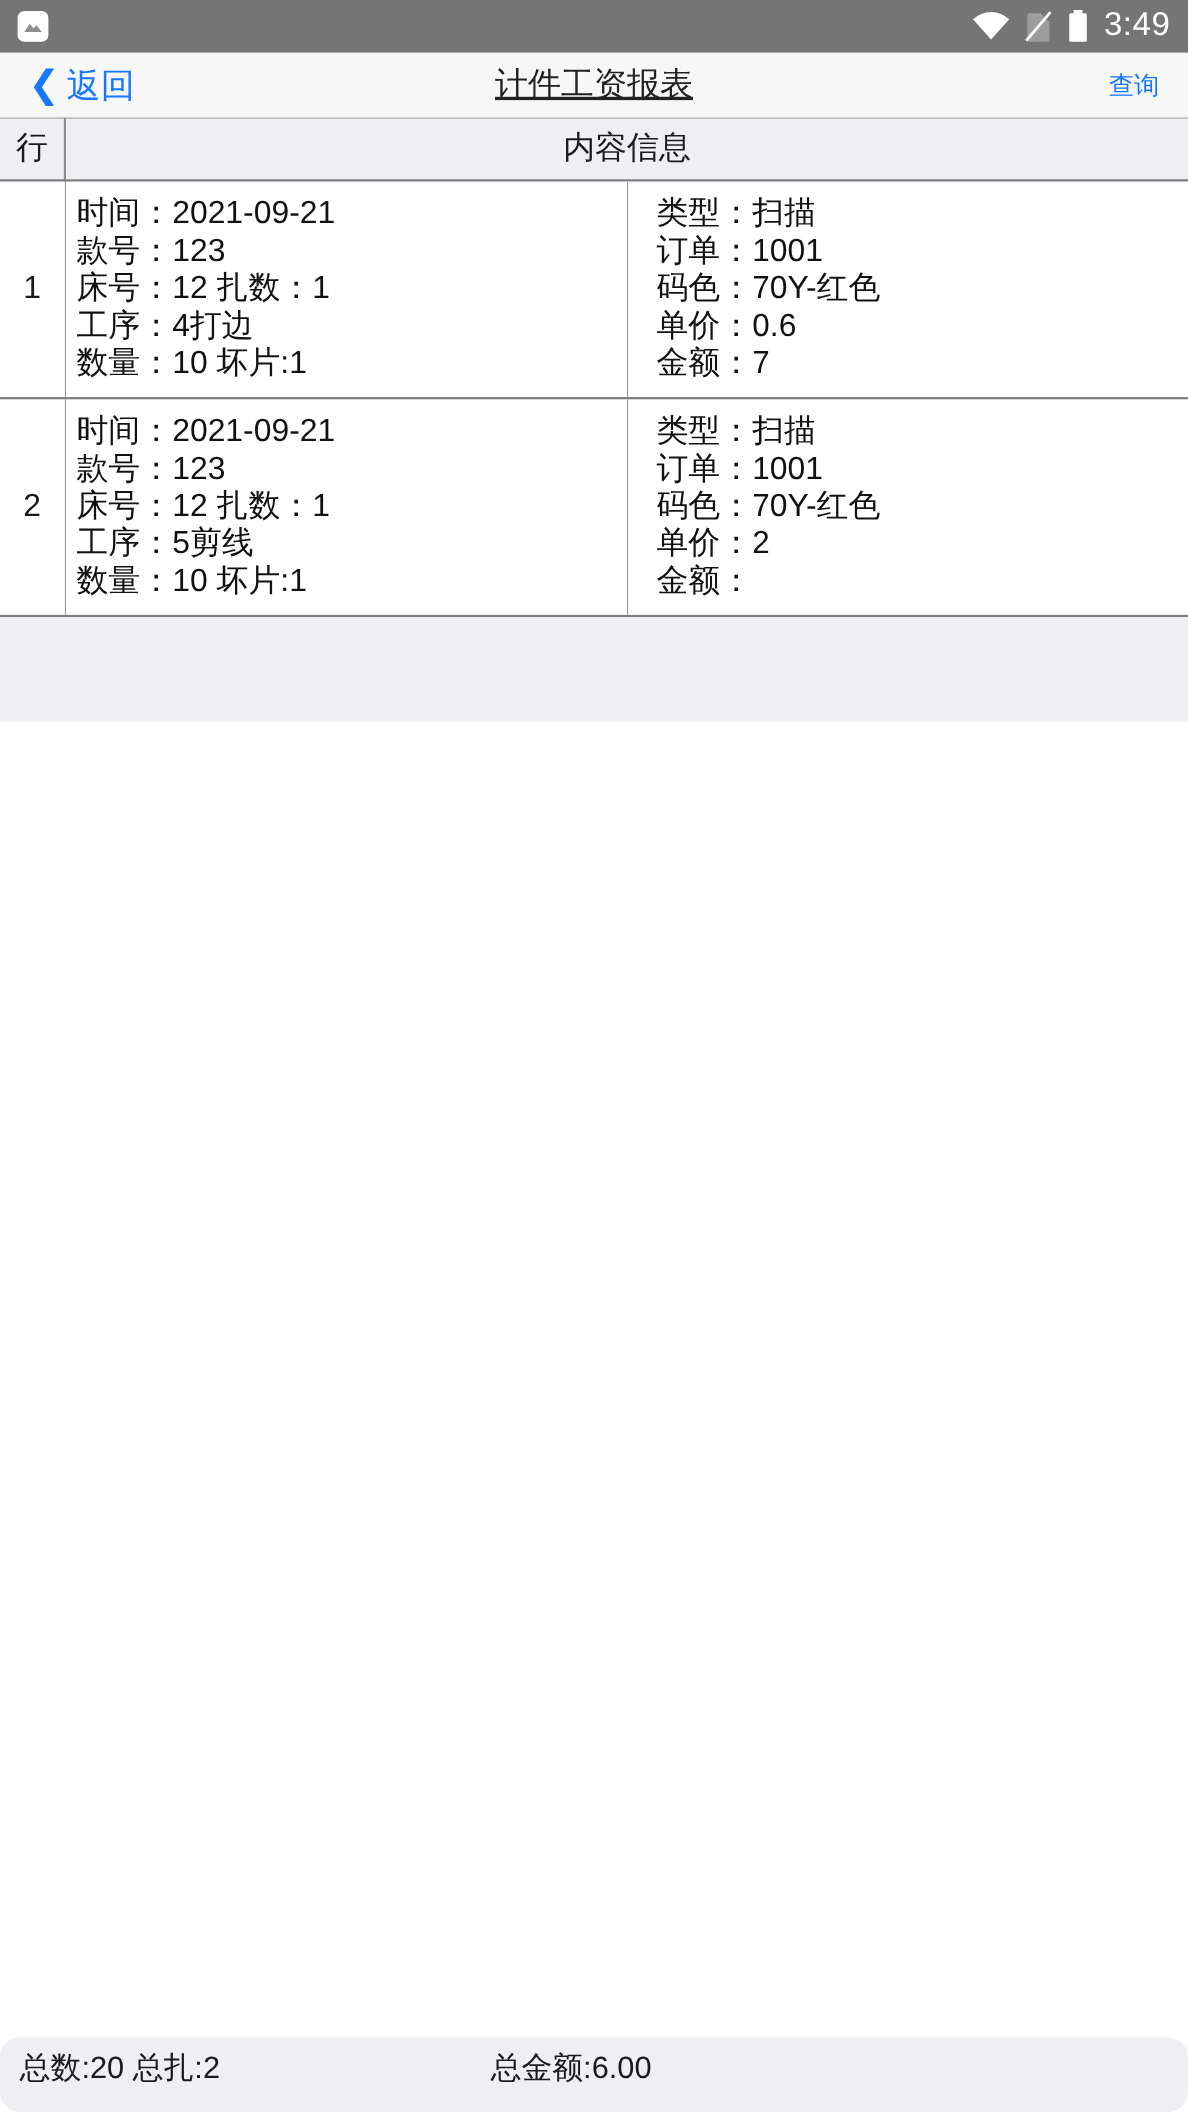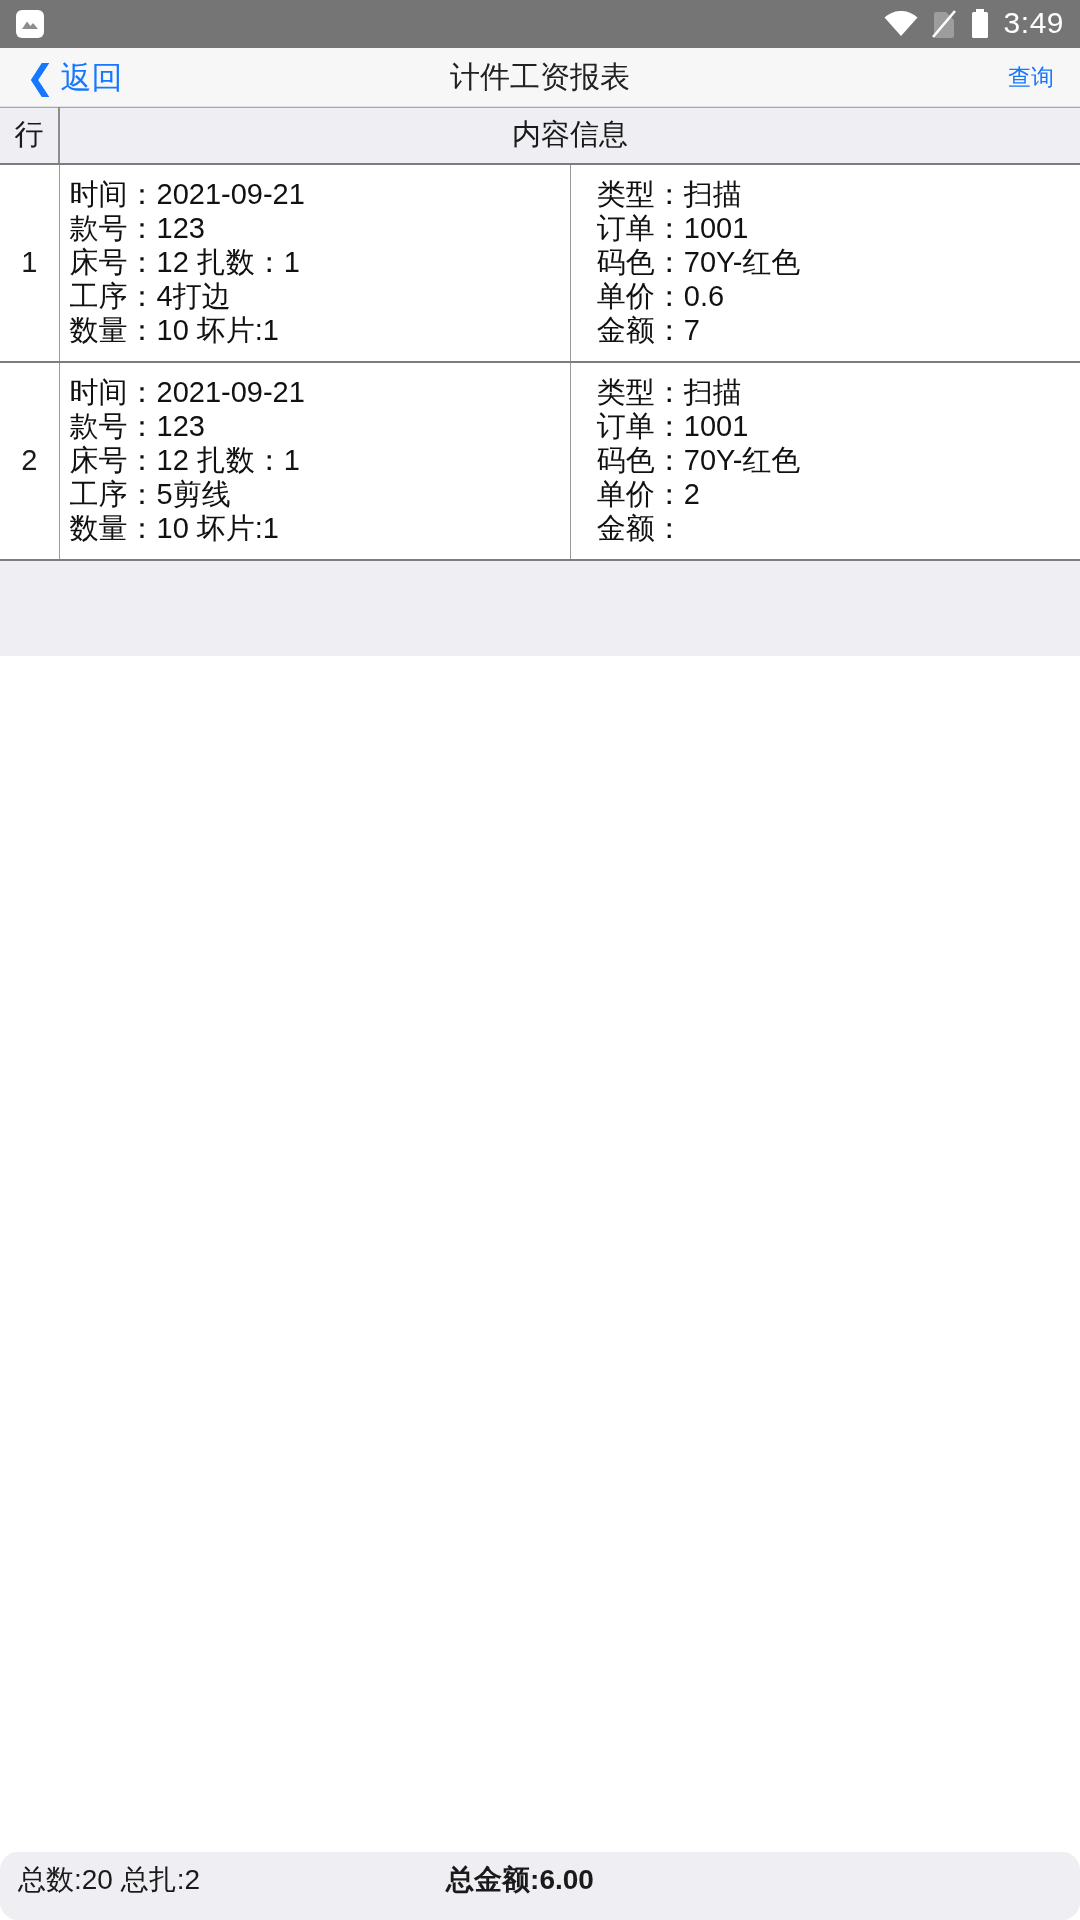--- a/index.html
+++ b/index.html
@@ -40,21 +40,21 @@
     display:flex; align-items:center;
   }
   .nav-back {
     position:absolute; left:26px; top:0; height:59px;
     display:flex; align-items:center; gap:6px;
     color:#1677ff; font-size:31px; line-height:1;
   }
   .nav-back .chev { font-size:34px; font-weight:400; line-height:1; margin-top:-2px; }
   .nav-title {
     width:100%; text-align:center; color:#222222;
-    font-size:30px; line-height:1;
+    font-size:30px; line-height:1;text-decoration:underline;
   }
   .nav-action {
     position:absolute; right:26px; top:0; height:59px;
     display:flex; align-items:center;
     color:#1677ff; font-size:23px; line-height:1;
   }
 
   
   .table-wrap {
     position:absolute; top:107px; left:0; width:1080px;
@@ -102,21 +102,21 @@
   }
 
   
   .bottombar {
     position:absolute; left:0; bottom:0; width:1080px; height:68px;
     background:#eeeef3;
     display:flex; align-items:flex-start;border-radius:18px;
   }
   .bb-item { font-size:28px; color:#1a1a1a; line-height:1; padding-top:14px; }
   .bb-left { margin-left:18px; }
-  .bb-mid { margin-left:246px;font-weight:bold; }
+  .bb-mid { margin-left:246px; }
 </style>
 </head>
 <body>
 
 <div class="phone">
 
   <div class="statusbar">
     <div class="sb-left">
       <div class="app-icon">
         <svg width="18" height="18" viewBox="0 0 18 18">

